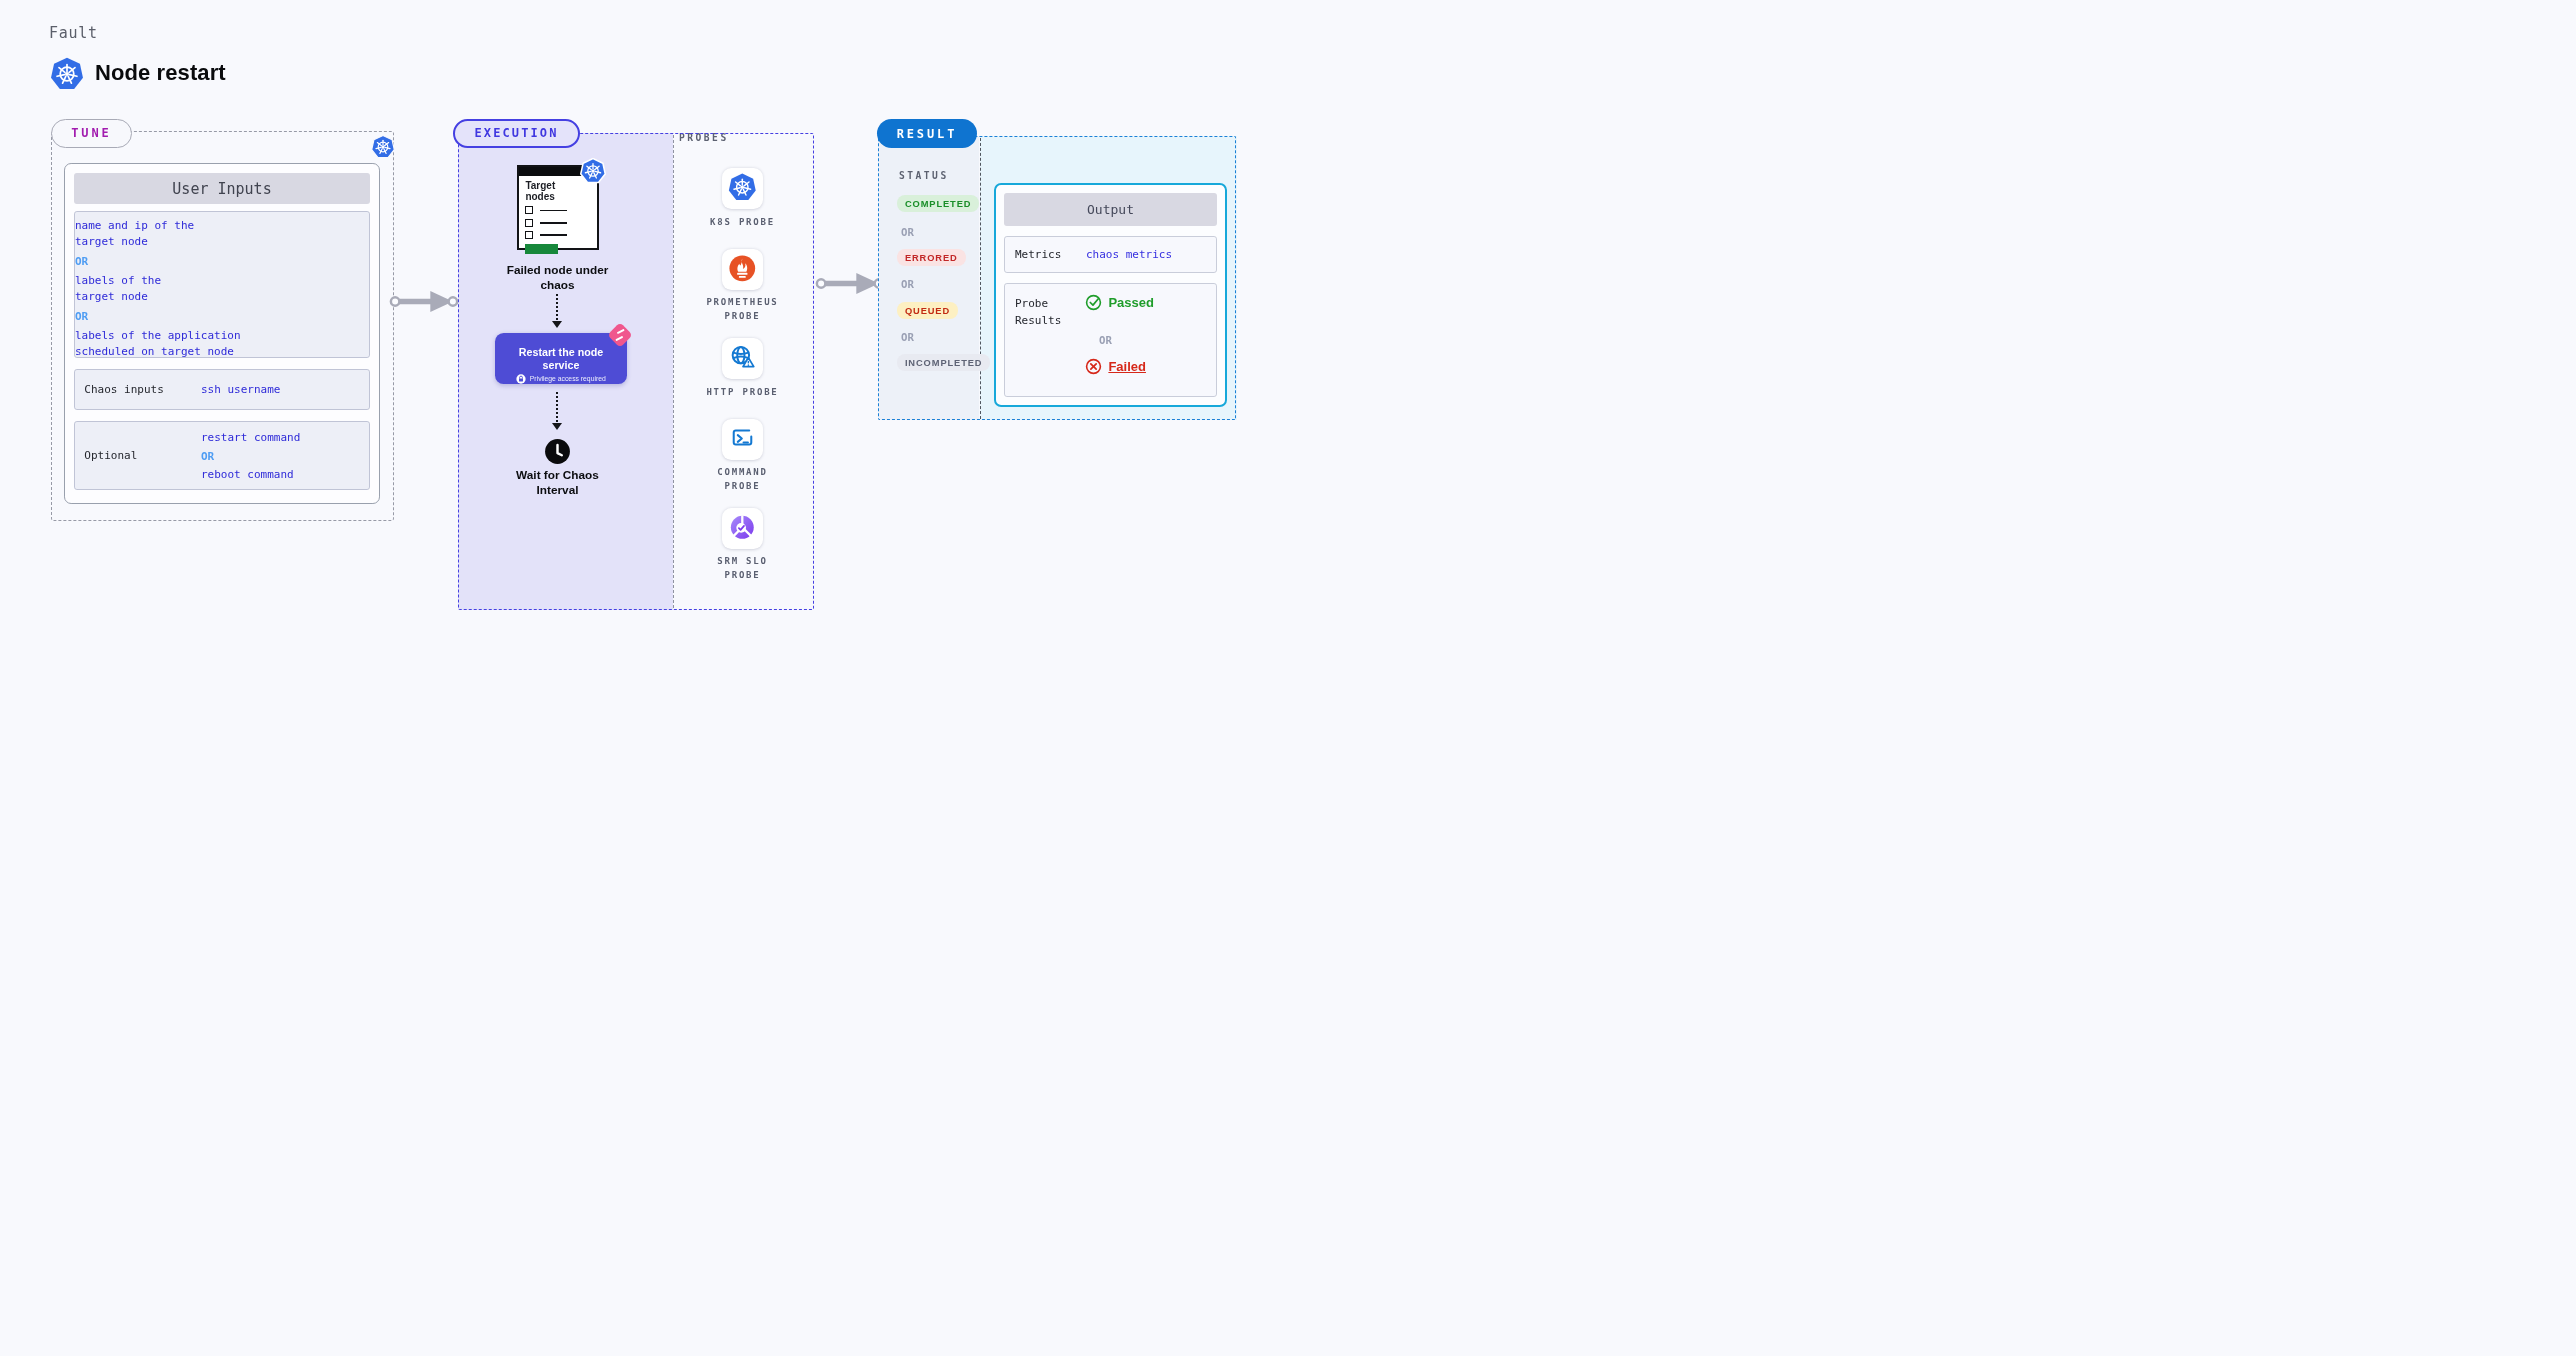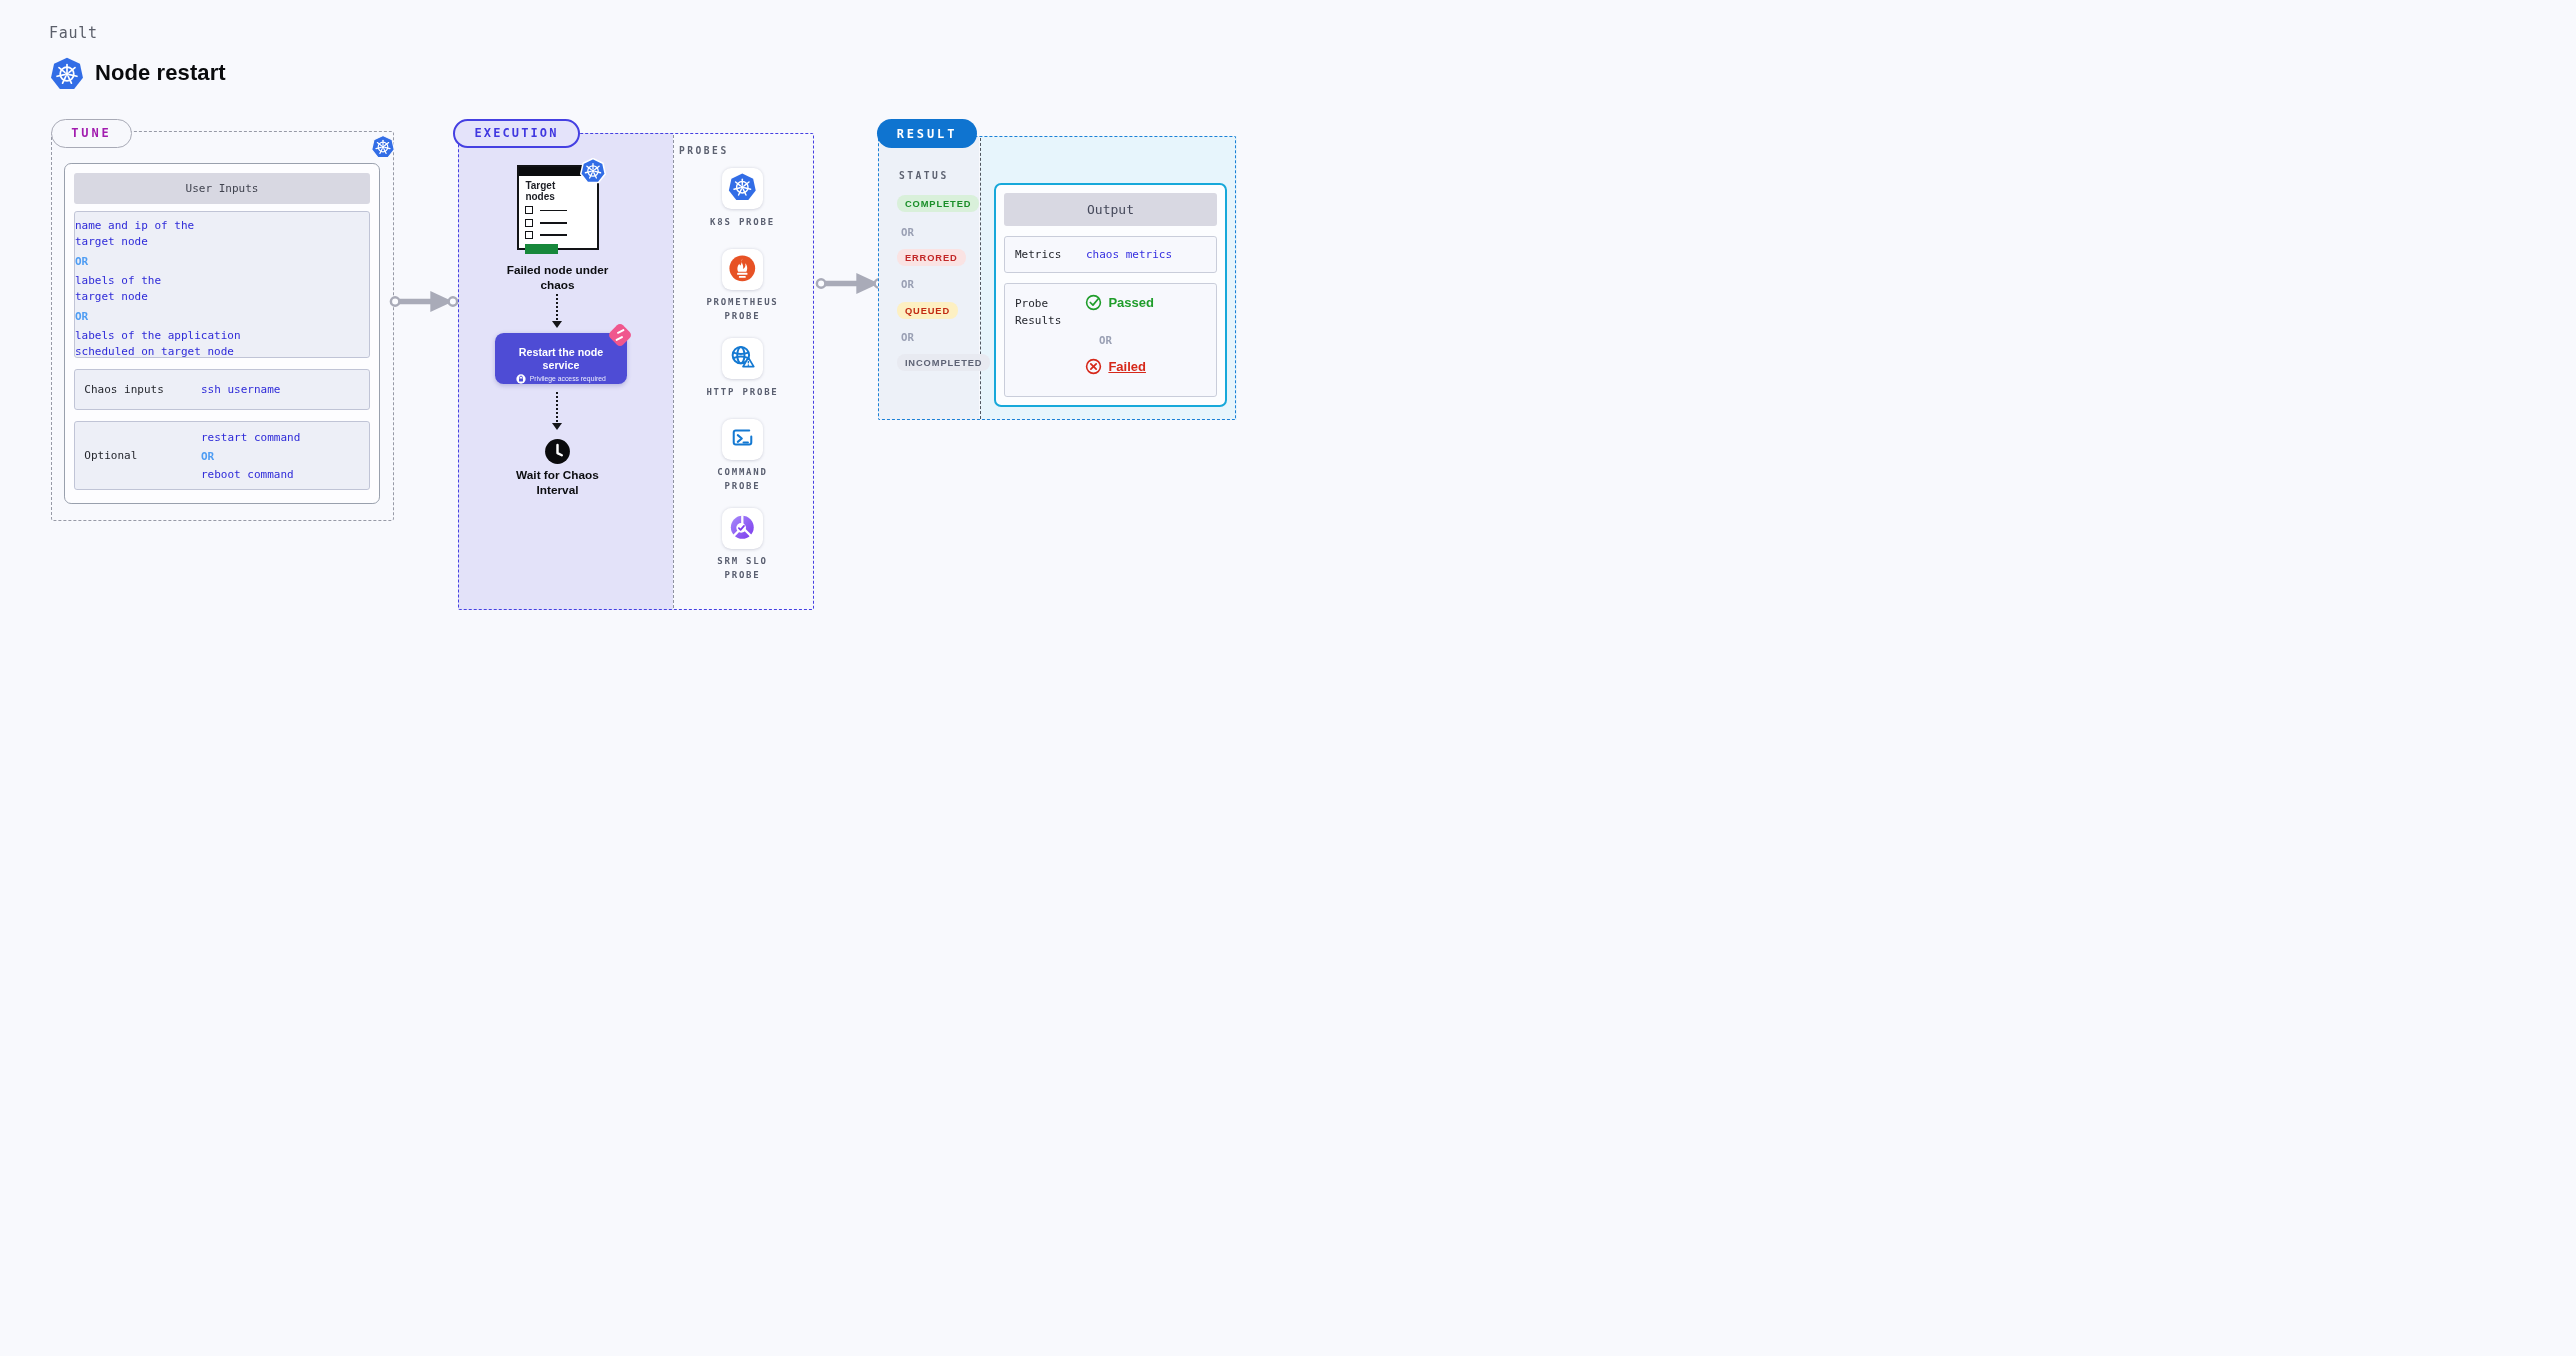--- a/index.html
+++ b/index.html
@@ -23,21 +23,21 @@
   .exec-pill{left:453px;top:119px;width:127px;height:28.6px;background:#e4e3fa;
              border:2.1px solid #4540e2;color:#4037e0;letter-spacing:2.1px;}
   .result-pill{left:877px;top:119px;width:100px;height:29px;background:#0f74d0;
                border:none;color:#ffffff;}
 
   
   .tune-region{left:51px;top:131px;width:343px;height:390px;border:1.4px dashed #979aa6;border-radius:2.9px;}
   .ui-card{left:64px;top:163px;width:316px;height:341px;background:#fdfdff;
            border:1.4px solid #99a0ad;border-radius:7.1px;}
   .ui-header{left:74px;top:173px;width:296px;height:31px;background:#d8d8e2;border-radius:2.9px;
-             display:flex;align-items:center;justify-content:center;font-size:11px;color:#40434f;}
+             display:flex;align-items:center;justify-content:center;font-size:15px;color:#40434f;}
   .ui-row{background:#edeff7;border:0.7px solid #c0c4d6;border-radius:2.9px;display:flex;}
   .row-node{left:74px;top:211px;width:296px;height:147px;}
   .row-chaos{left:74px;top:369px;width:296px;height:41px;}
   .row-opt{left:74px;top:421px;width:296px;height:69px;}
   .row-label{width:126px;padding-left:9.3px;font-size:11px;color:#25272e;}
   .row-values{flex:1;display:flex;flex-direction:column;}
   .val{font-size:11px;color:#2e2ad8;line-height:1.45;}
   .or{font-size:11px;color:#4f9df3;font-weight:bold;}
 
   
@@ -62,21 +62,21 @@
   .restart-title{color:#ffffff;font-weight:bold;font-size:10.7px;line-height:1.2;margin-top:13px;}
   .restart-note{display:flex;align-items:center;justify-content:center;gap:3.6px;margin-top:2.1px;
                 color:#eceefc;font-size:6.8px;}
   .pink-chip{left:611px;top:326px;width:18px;height:18px;background:#f0578d;border-radius:4.3px;
              transform:rotate(45deg);z-index:4;overflow:hidden;}
   .pink-chip::before,.pink-chip::after{content:"";position:absolute;background:#fff;border-radius:1.4px;}
   .pink-chip::before{width:2.1px;height:7.9px;left:5.7px;top:2.1px;transform:rotate(18deg);}
   .pink-chip::after{width:2.1px;height:7.9px;left:10px;top:7.9px;transform:rotate(18deg);}
 
   
-  .probes-heading{left:679px;top:145px;font-size:9.6px;font-weight:bold;letter-spacing:2.5px;color:#5c6170;}
+  .probes-heading{left:679px;top:132px;font-size:9.6px;font-weight:bold;letter-spacing:2.5px;color:#5c6170;}
   .probe-tile{width:41px;height:41px;background:#ffffff;border-radius:9.3px;
               box-shadow:0 0.7px 2.9px rgba(40,45,80,.18);display:flex;align-items:center;justify-content:center;}
   .probe-label{width:121px;text-align:center;font-size:9px;font-weight:bold;letter-spacing:1.8px;
                color:#5a5f70;line-height:1.55;}
 
   
   .status-fill{left:878px;top:136px;width:101px;height:284px;background:#edf1f8;}
   .cyan-fill{left:980px;top:136px;width:257px;height:284px;background:#e7f5fc;}
   .result-border{left:878px;top:136px;width:358px;height:284px;border:1.8px dashed #1b80d6;border-radius:1.4px;z-index:4;}
   .result-divider{left:980px;top:138px;height:281px;width:0;border-left:1.4px dashed #50565f;}

